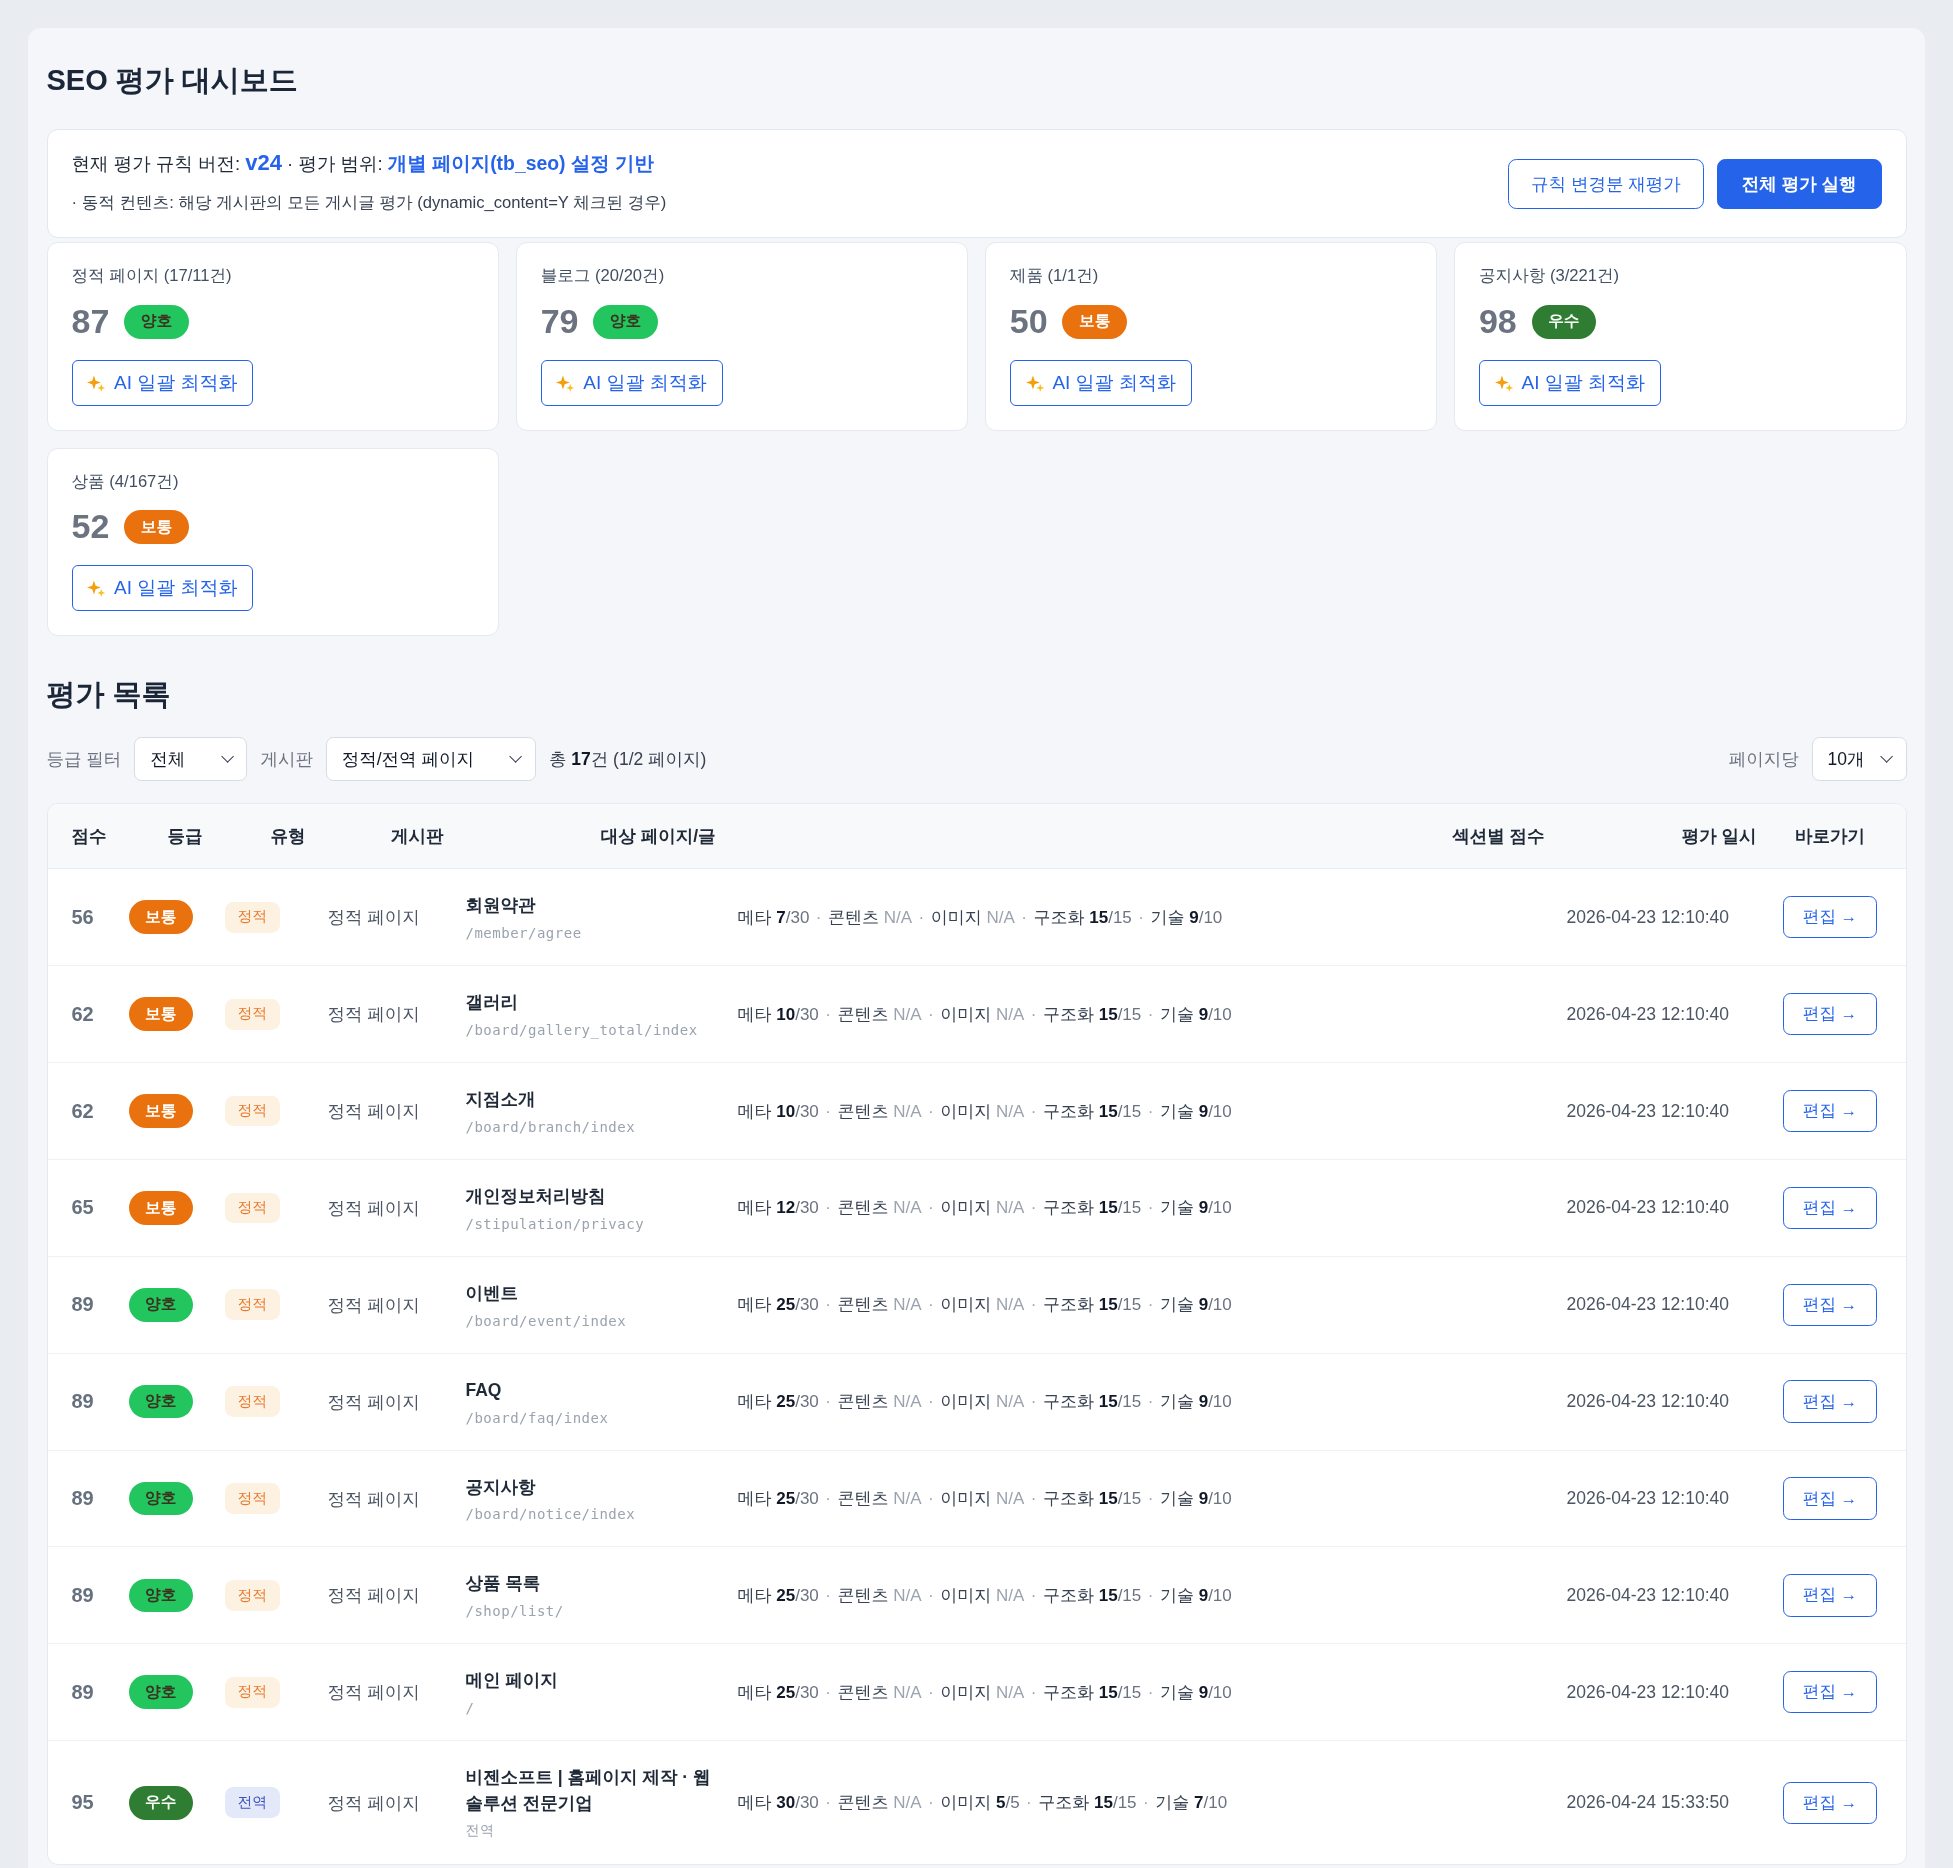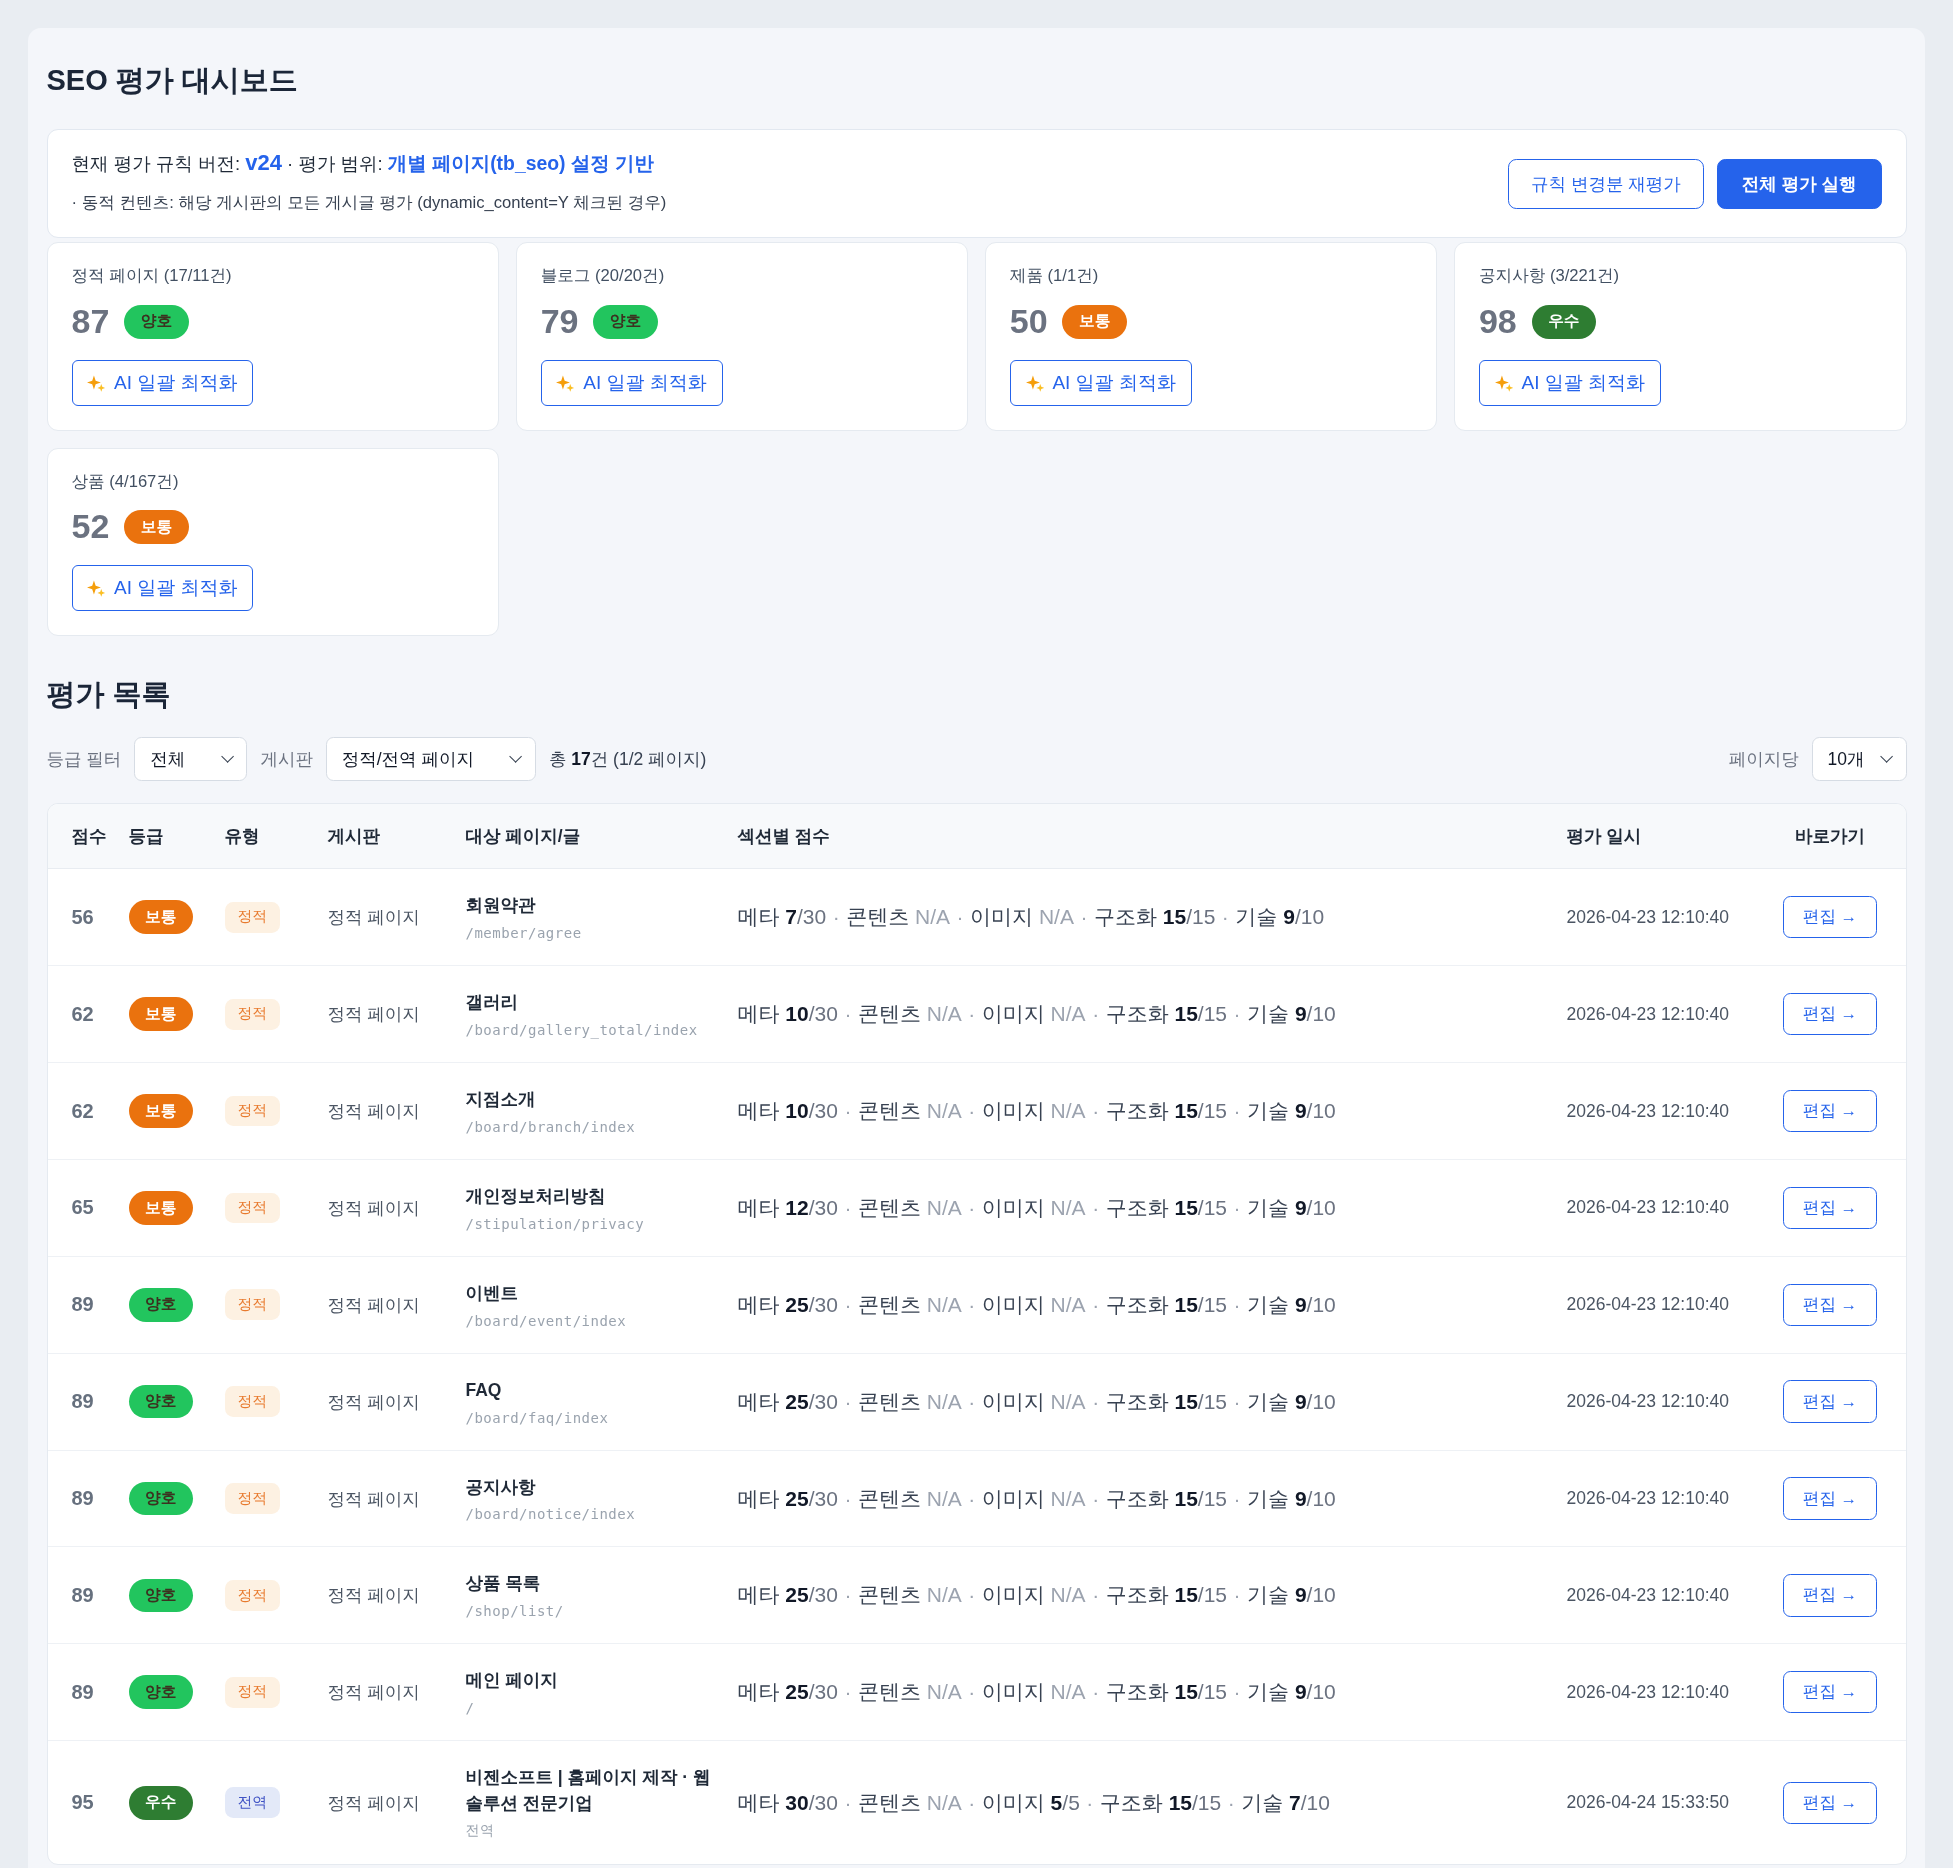--- a/index.html
+++ b/index.html
@@ -104,21 +104,21 @@
 
   
   .table-card {
     background: #ffffff;
     border: 0.9px solid #e5eaf0;
     border-radius: 11px;
     overflow: hidden;
   }
   table.eval-table { width: 100%; border-collapse: collapse; font-size: 17.5px; }
   .eval-table thead th {
-    text-align: left; font-weight: 700; color: #1f2937;
+    text-align: right; font-weight: 700; color: #1f2937;
     background: #f7f9fb; padding: 20px 11px;
     border-bottom: 0.9px solid #e8ecf1; white-space: nowrap;
   }
   .eval-table th:first-child, .eval-table td:first-child { padding-left: 24px; }
   .eval-table th:last-child, .eval-table td:last-child { padding-right: 24px; text-align: center; }
   .eval-table tbody td { padding: 24px 11px; vertical-align: middle; }
   .eval-table tbody tr + tr td { border-top: 0.9px solid #eef1f5; }
   .col-score { width: 68px; }
   .col-grade { width: 96px; }
   .col-type { width: 103px; }
@@ -129,21 +129,21 @@
   .score-cell { font-size: 20px; font-weight: 700; color: #66707e; }
   .type-badge {
     display: inline-block; padding: 6.5px 13px; border-radius: 8.3px;
     font-size: 14.8px; line-height: 1.2;
   }
   .type-badge.static { background: #fdf1e2; color: #e87a2e; }
   .type-badge.global { background: #e3e9f8; color: #4053c4; }
   .board-cell { color: #4b5563; margin-top: 16px; }
   .page-title-cell { font-weight: 700; color: #1f2937; line-height: 1.45; max-width: 277px; margin-bottom: 6.5px; }
   .page-path { font-family: "DejaVu Sans Mono", "Liberation Mono", monospace; font-size: 14px; color: #9aa3ae; letter-spacing: 0.5px; }
-  .sections-cell { color: #374151; font-size: 21px; white-space: nowrap; }
+  .sections-cell { color: #374151; font-size: 17px; white-space: nowrap; }
   .sec-value { font-weight: 700; color: #111827; }
   .sec-max { color: #6b7280; }
   .sec-na { color: #9ca3af; }
   .sec-sep { color: #9ca3af; margin: 0 6.5px; }
   .date-cell { color: #4b5563; white-space: nowrap; }
   .edit-btn {
     background: #ffffff; border: 1.4px solid #2563eb; border-radius: 7.4px;
     color: #2563eb; font-size: 16.6px; padding: 9.2px 18.5px; cursor: pointer;
     font-family: inherit; white-space: nowrap;
   }

